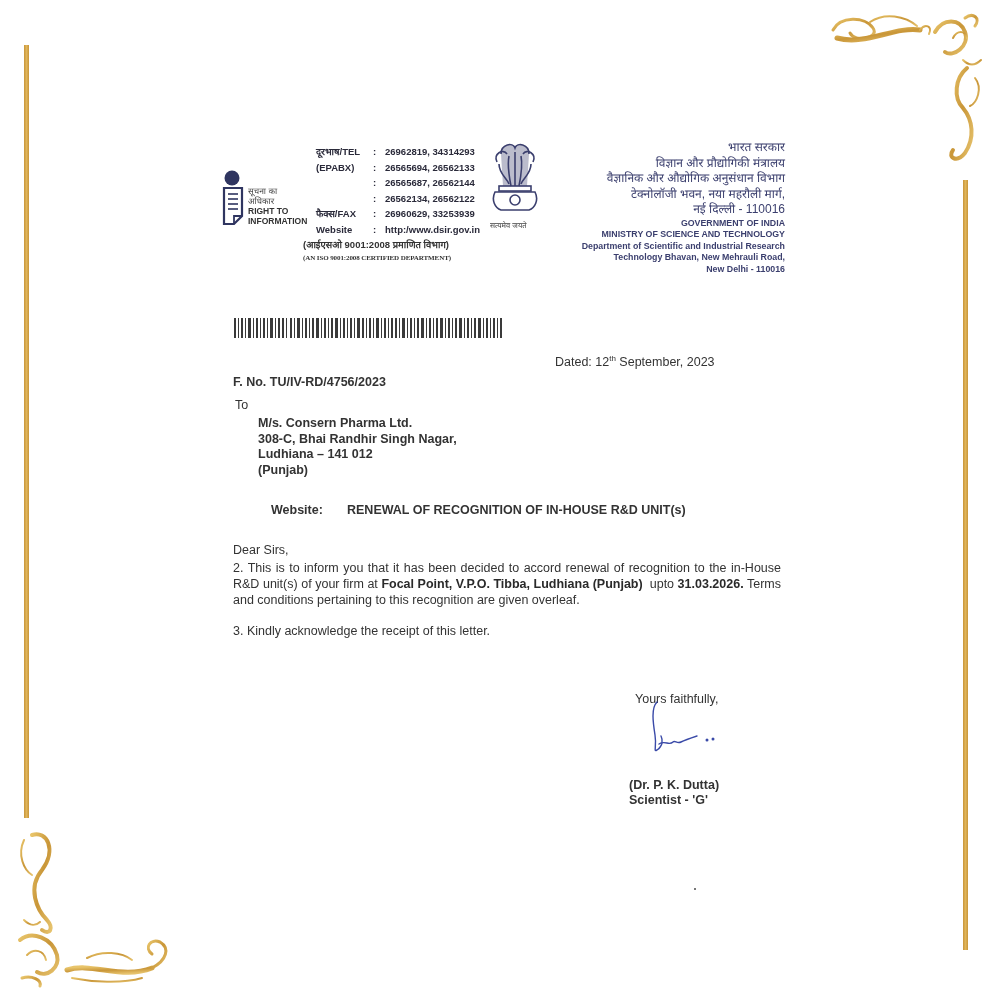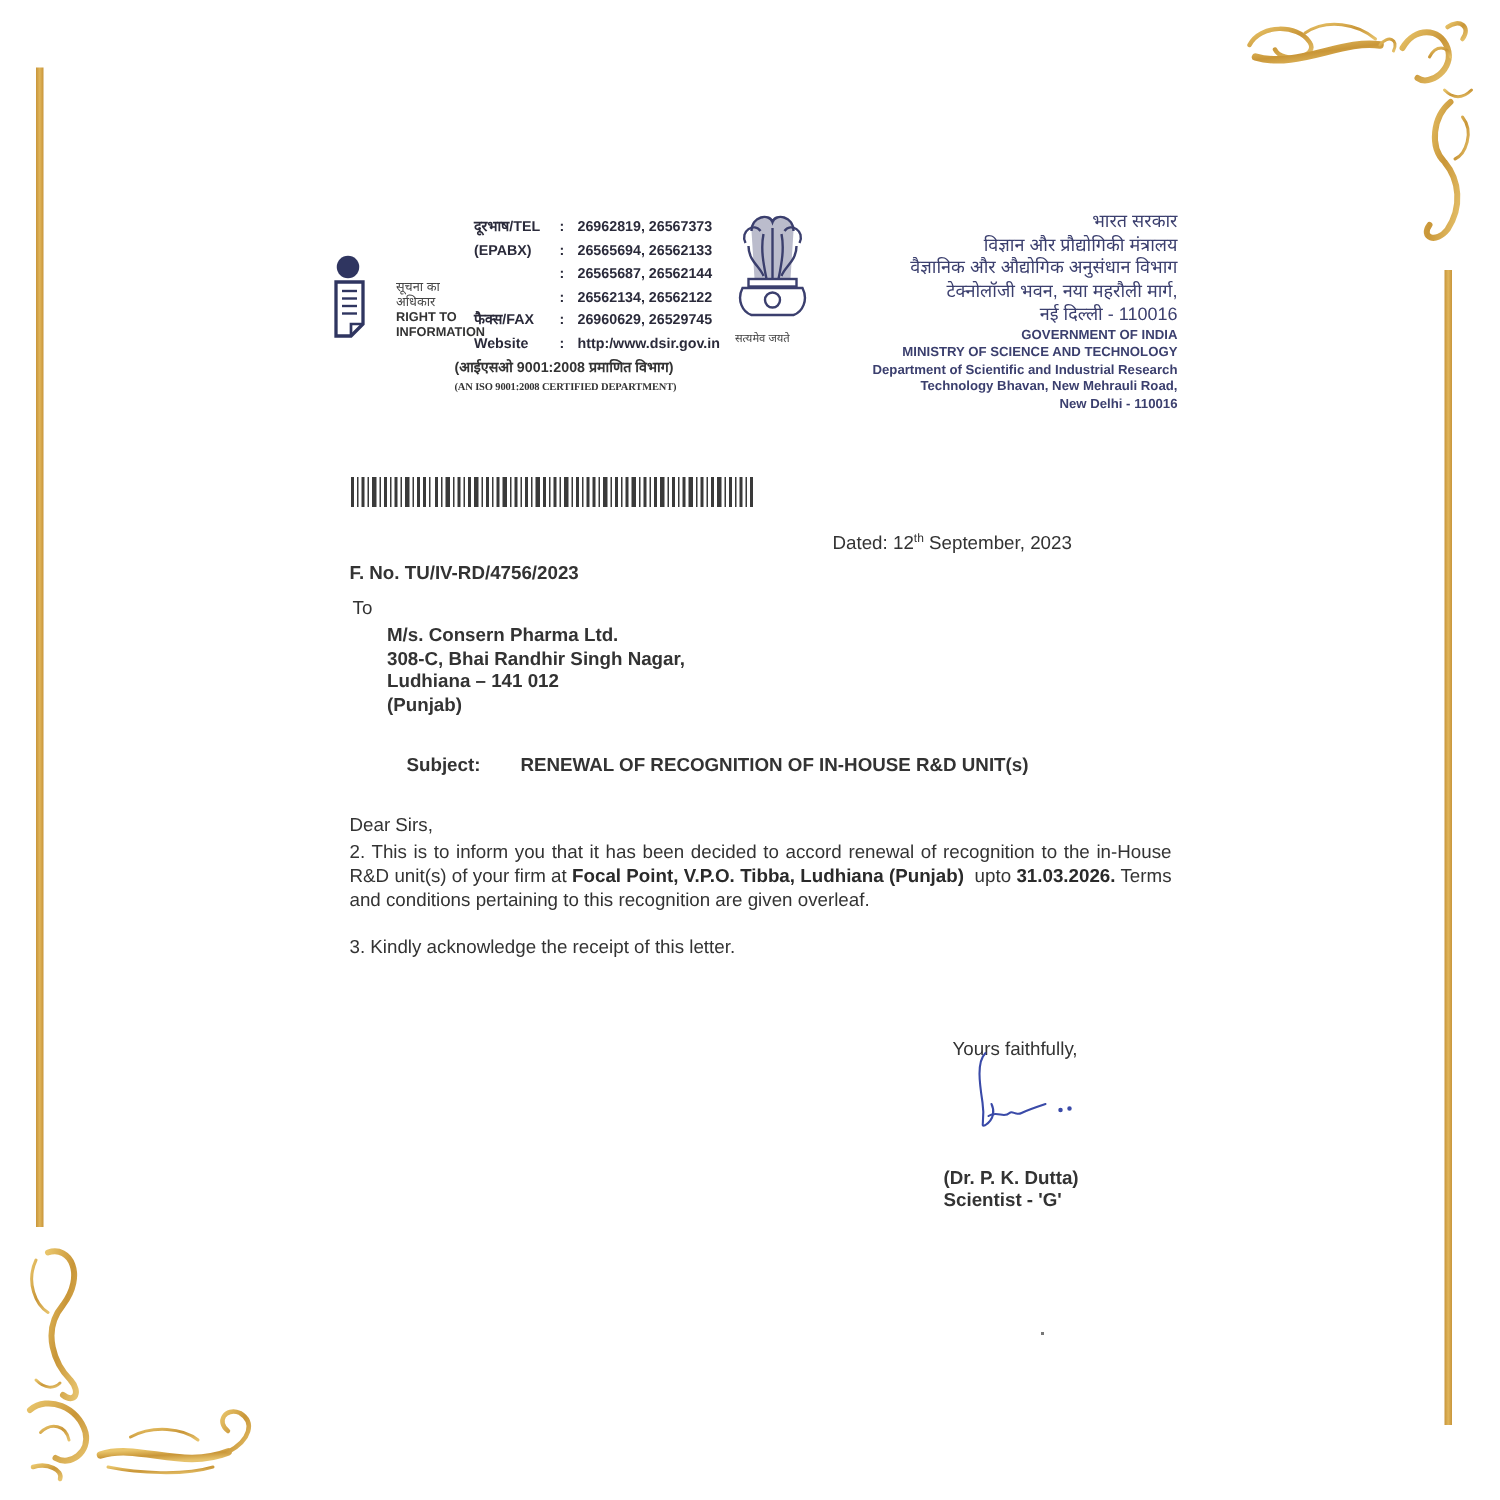--- a/index.html
+++ b/index.html
@@ -2,21 +2,21 @@
 <html><head>
 <meta charset="utf-8">
 <style>
   html, body { margin:0; padding:0; }
   body { width:1000px; height:1000px; background:#ffffff; position:relative; overflow:hidden;
          font-family:"Liberation Sans", sans-serif; color:#2b2b2b; }
   .gold-bar { position:absolute; width:5px; background:linear-gradient(90deg,#c8953a,#e0b55a,#c8953a); }
   .corner { position:absolute; }
   .abs { position:absolute; }
   .rti-logo { left:222px; top:170px; width:26px; height:56px; }
-  .rti-text { left:264px; top:186px; font-size:8.5px; line-height:10px; color:#333; font-weight:bold; }
+  .rti-text { left:248px; top:186px; font-size:8.5px; line-height:10px; color:#333; font-weight:bold; }
   .rti-text .hi { font-weight:normal; color:#444; }
   .contact { left:305px; top:144px; font-size:9.5px; line-height:15.5px; color:#2a2a3a; font-weight:bold; }
   .contact .row { display:flex; white-space:nowrap; }
   .contact .lbl { width:57px;margin-left:11px; }
   .contact .sep { width:12px; }
   .contact .val { }
   .iso-hi { left:303px; top:238px; font-size:9.5px; color:#333; font-weight:bold; }
   .iso-en { left:303px; top:254px; font-size:7px; font-family:"Liberation Serif", serif; color:#333; font-weight:bold; letter-spacing:-0.1px; }
   .emblem { left:487px; top:140px; width:56px; height:78px; }
   .emblem-motto { left:490px; top:220px; font-size:7.5px; color:#444; }
@@ -105,41 +105,41 @@
   <div class="hi">सूचना का</div>
   <div class="hi">अधिकार</div>
   <div>RIGHT TO</div>
   <div>INFORMATION</div>
 </div>
 
 <div class="abs contact">
   <div class="row">
     <span class="lbl">दूरभाष/TEL</span>
     <span class="sep">:</span>
-    <span class="val">26962819, 26567373</span>
+    <span class="val">26962819, 34314293</span>
   </div>
   <div class="row">
     <span class="lbl">(EPABX)</span>
     <span class="sep">:</span>
     <span class="val">26565694, 26562133</span>
   </div>
   <div class="row">
     <span class="lbl"></span>
     <span class="sep">:</span>
     <span class="val">26565687, 26562144</span>
   </div>
   <div class="row">
     <span class="lbl"></span>
     <span class="sep">:</span>
     <span class="val">26562134, 26562122</span>
   </div>
   <div class="row">
     <span class="lbl">फैक्स/FAX</span>
     <span class="sep">:</span>
-    <span class="val">26960629, 26529745</span>
+    <span class="val">26960629, 33253939</span>
   </div>
   <div class="row">
     <span class="lbl">Website</span>
     <span class="sep">:</span>
     <span class="val">http:/www.dsir.gov.in</span>
   </div>
 </div>
 <div class="abs iso-hi">(आईएसओ 9001:2008 प्रमाणित विभाग)</div>
 <div class="abs iso-en">(AN ISO 9001:2008 CERTIFIED DEPARTMENT)</div>
 
@@ -257,21 +257,21 @@
 <div class="abs fno">F. No. TU/IV-RD/4756/2023</div>
 
 <div class="abs to">To</div>
 <div class="abs addr">
   <div>M/s. Consern Pharma Ltd.</div>
   <div>308-C, Bhai Randhir Singh Nagar,</div>
   <div>Ludhiana – 141 012</div>
   <div>(Punjab)</div>
 </div>
 
-<div class="abs subject"><span class="slbl">Subject:</span><span>RENEWAL OF RECOGNITION OF IN-HOUSE R&amp;D UNIT(s)</span></div>
+<div class="abs subject"><span class="slbl">Website:</span><span>RENEWAL OF RECOGNITION OF IN-HOUSE R&amp;D UNIT(s)</span></div>
 
 <div class="abs body">
   <div style="margin-bottom:2px;">Dear Sirs,</div>
   <p><span>2. This is to inform you that it has been decided to accord renewal of recognition to the in-House R&amp;D unit(s) of your firm at </span><b>Focal Point, V.P.O. Tibba, Ludhiana (Punjab)</b><span style="white-space:pre;">  upto </span><b>31.03.2026.</b><span> Terms and conditions pertaining to this recognition are given overleaf.</span></p>
   <p>3. Kindly acknowledge the receipt of this letter.</p>
 </div>
 
 <div class="abs closing">Yours faithfully,</div>
 <svg class="abs signature" viewBox="0 0 80 60">
   <g fill="none" stroke="#3a4aa8" stroke-width="1.4" stroke-linecap="round">

